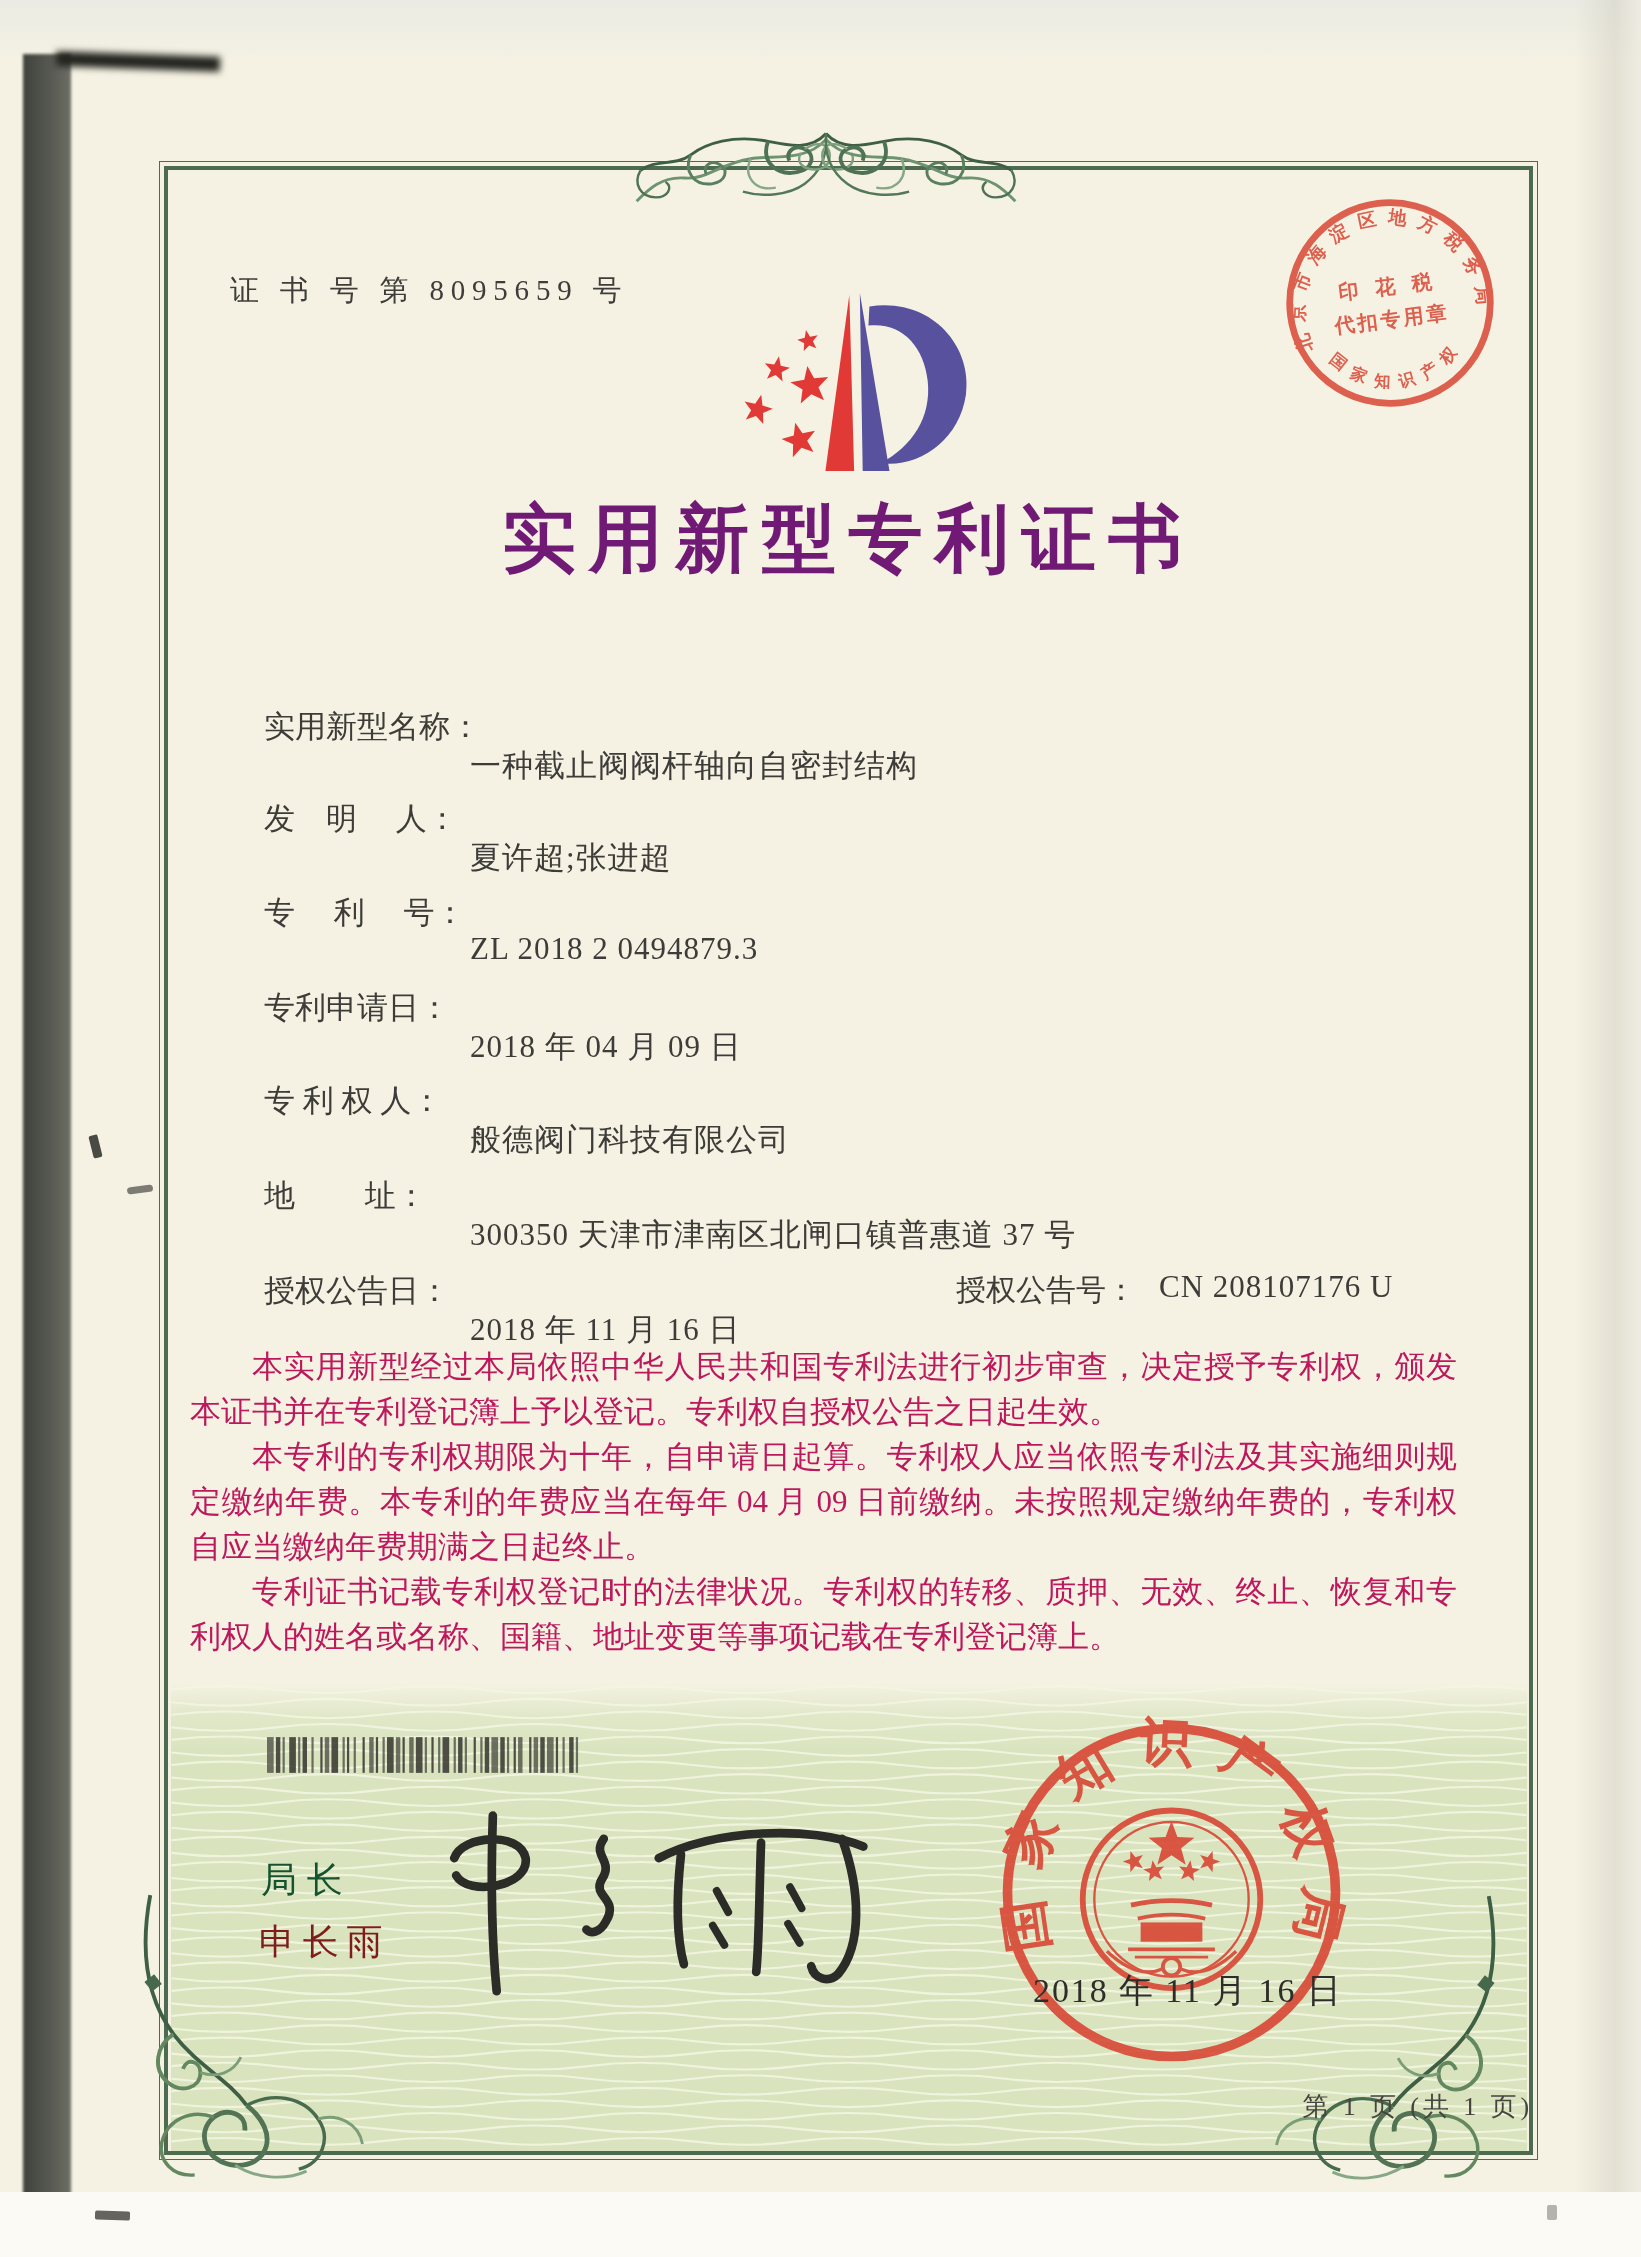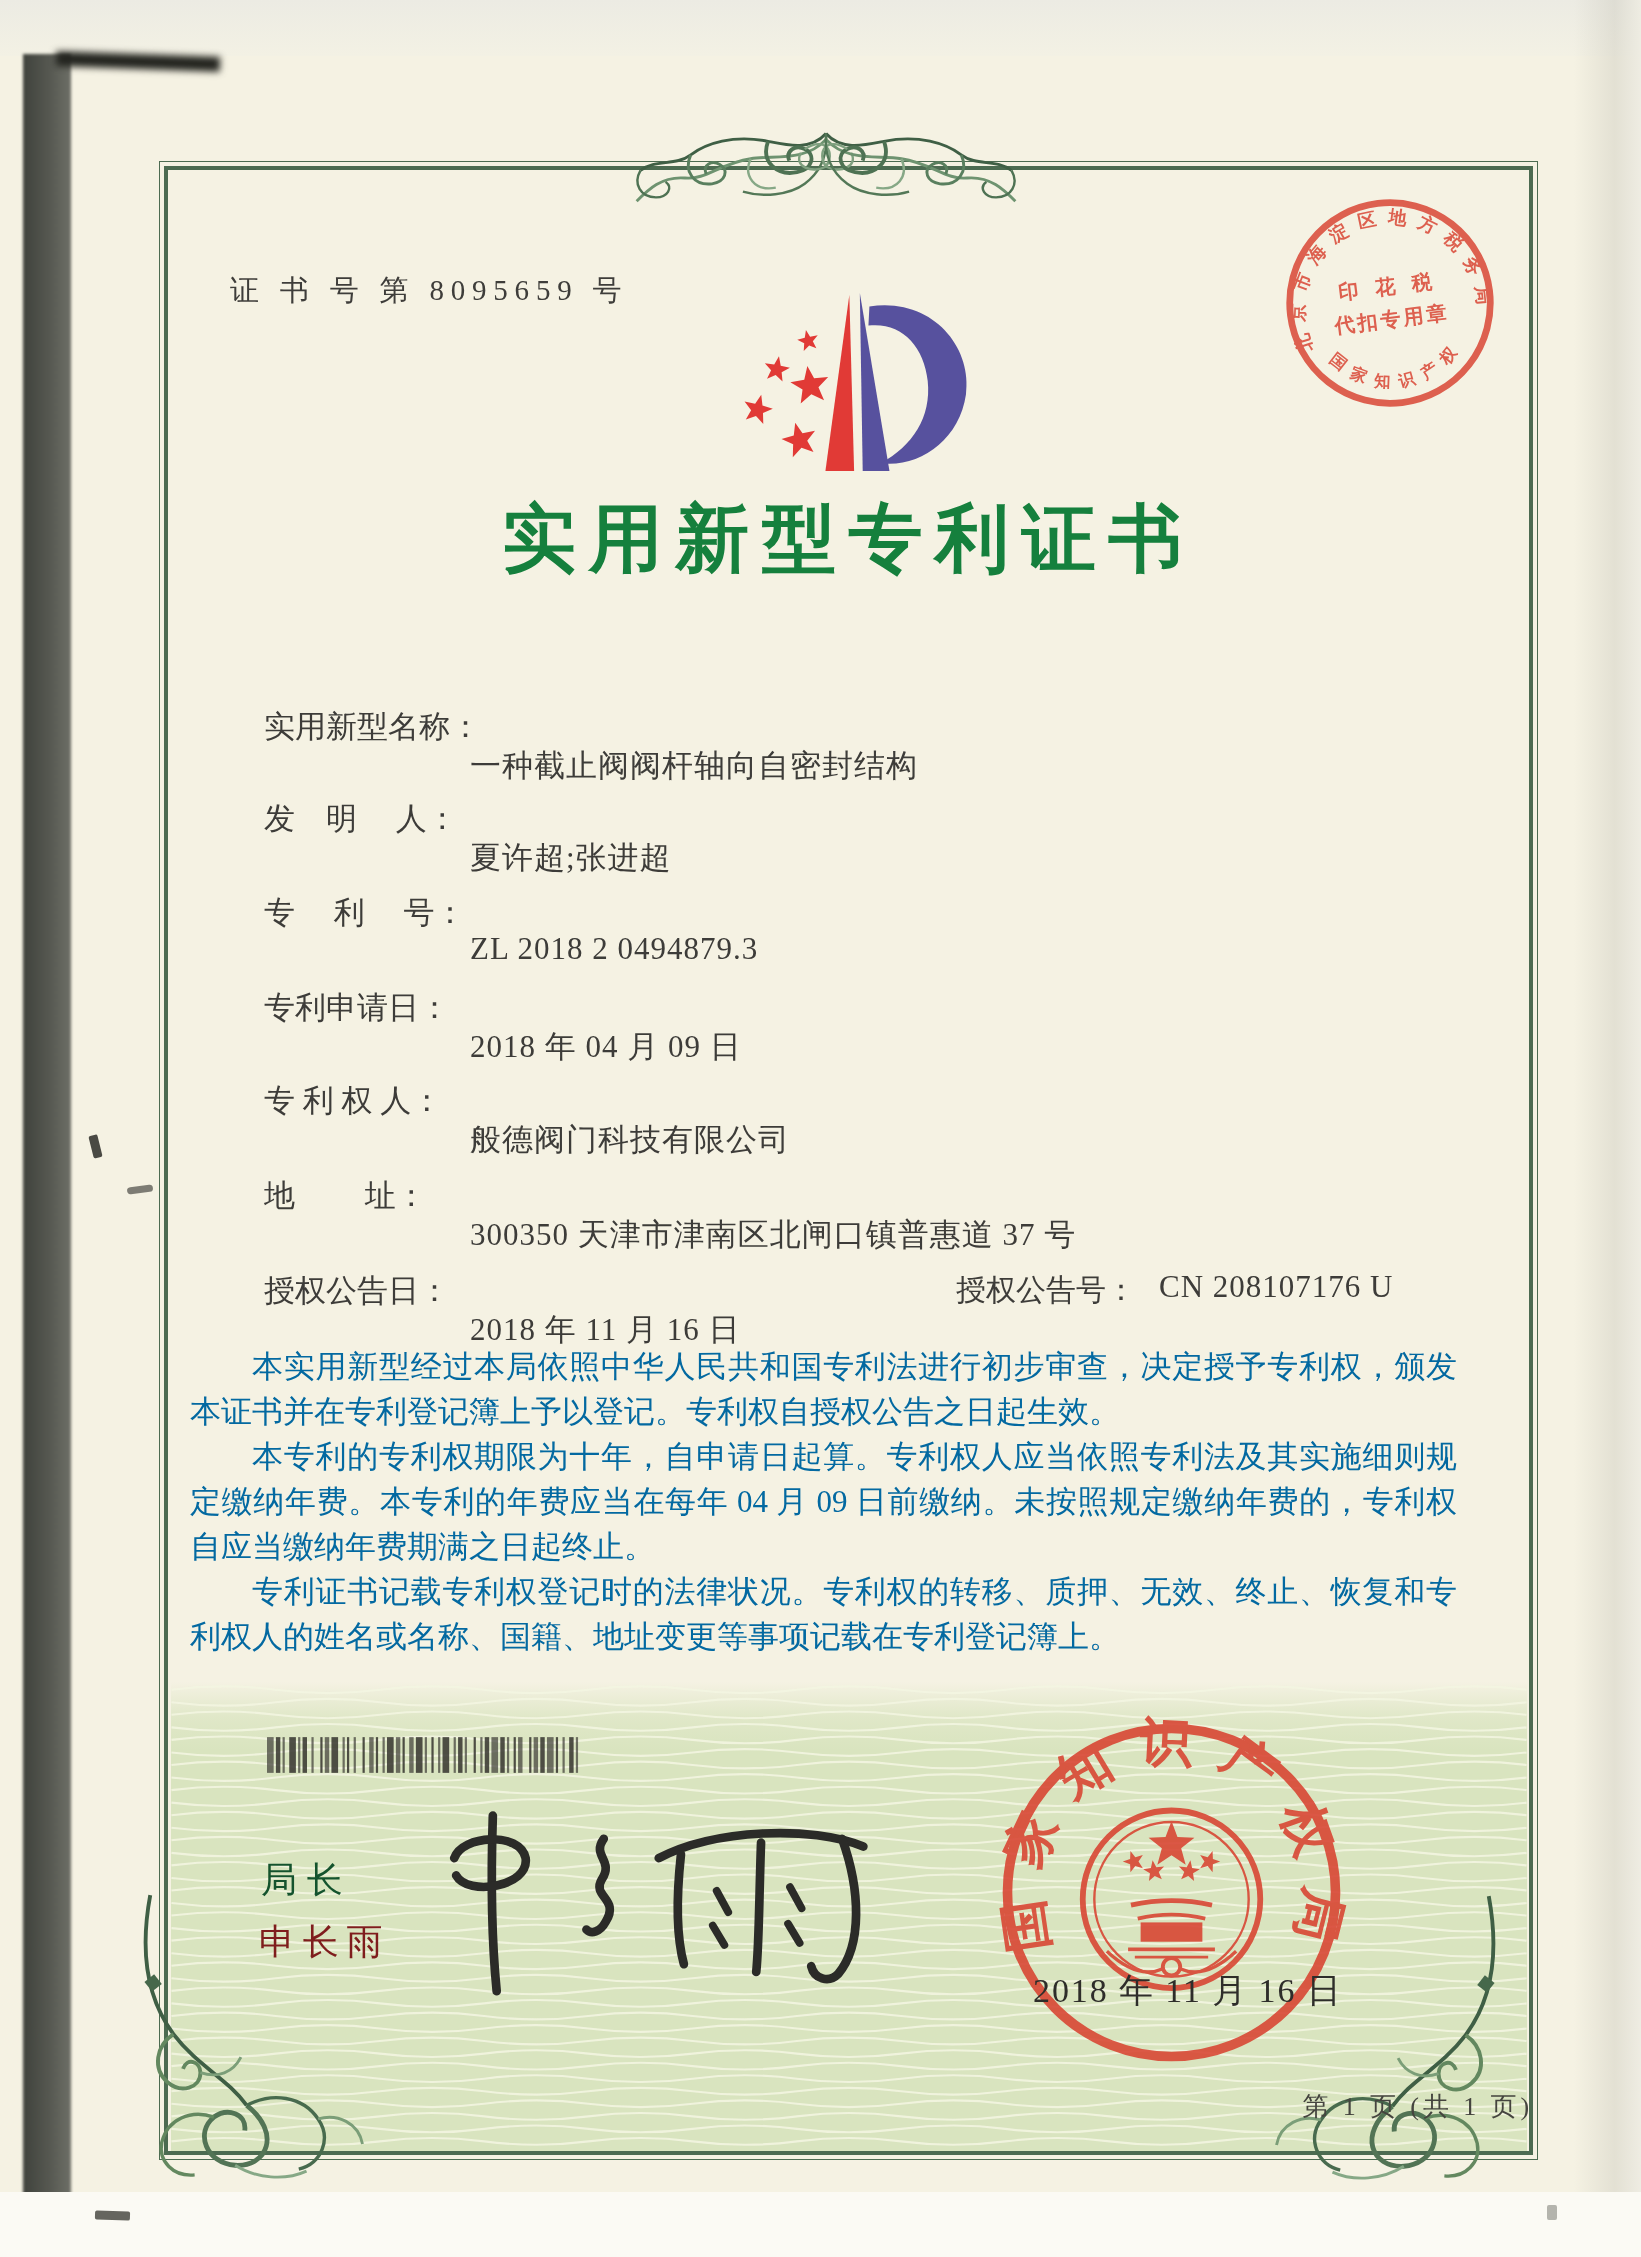--- a/index.html
+++ b/index.html
@@ -22,27 +22,27 @@
     border:4.8px solid #4c6b51;outline:1.9px solid #4c6b51;outline-offset:4.8px;z-index:1;
   }
   .band{
     left:171px;top:1682px;width:1356px;height:471px;z-index:0;
     background:linear-gradient(180deg,rgba(217,228,191,0) 0,rgba(217,228,191,.75) 35px,#d9e4bf 68px,#d9e4bf 100%);
   }
   #waves{left:171px;top:1682px;z-index:0;}
   
   .cert-no{left:230px;top:271px;font-size:29px;letter-spacing:6.8px;color:#3e3d3a;z-index:3;}
   .title{left:164px;top:490px;width:1369px;text-align:center;font-size:74px;font-weight:600;
-         letter-spacing:12.6px;color:#15803d;z-index:3;}
+         letter-spacing:12.6px;color:#701a75;z-index:3;}
   .row{z-index:3;color:#3d3c39;}
   .row .lbl{position:absolute;left:264px;top:0;font-size:31px;white-space:nowrap;}
   .row .val{position:absolute;left:470px;top:-1px;font-size:31px;white-space:nowrap;letter-spacing:1px;margin-top:40px;}
   .row .lbl2{position:absolute;left:956px;top:0;font-size:30px;white-space:nowrap;}
   .row .val2{position:absolute;left:1159px;top:-1px;font-size:31px;white-space:nowrap;letter-spacing:1px;}
-  .paras{left:190px;top:1344px;width:1267px;z-index:3;color:#0369a1;font-size:31px;line-height:45px;text-align:justify;}
+  .paras{left:190px;top:1344px;width:1267px;z-index:3;color:#be185d;font-size:31px;line-height:45px;text-align:justify;}
   .paras p{margin:0;text-indent:62px;}
   .signer-title{left:261px;top:1856px;font-size:36px;letter-spacing:9.7px;color:#14532d;z-index:3;font-family:Liberation Serif, serif;}
   .signer-name{left:259px;top:1918px;font-size:36px;letter-spacing:7.7px;color:#7f1d1d;z-index:3;}
   .seal-date{left:1033px;top:1968px;font-size:34px;letter-spacing:1.9px;color:#2e2d2a;z-index:6;white-space:nowrap;}
   .footer{left:164px;top:2089px;width:1369px;text-align:right;font-size:26px;letter-spacing:3.9px;color:#45443f;z-index:3;}
   svg{position:absolute;overflow:visible;}
   .orn{z-index:2;}
   .content-svg{z-index:4;}
 </style>
 </head>

